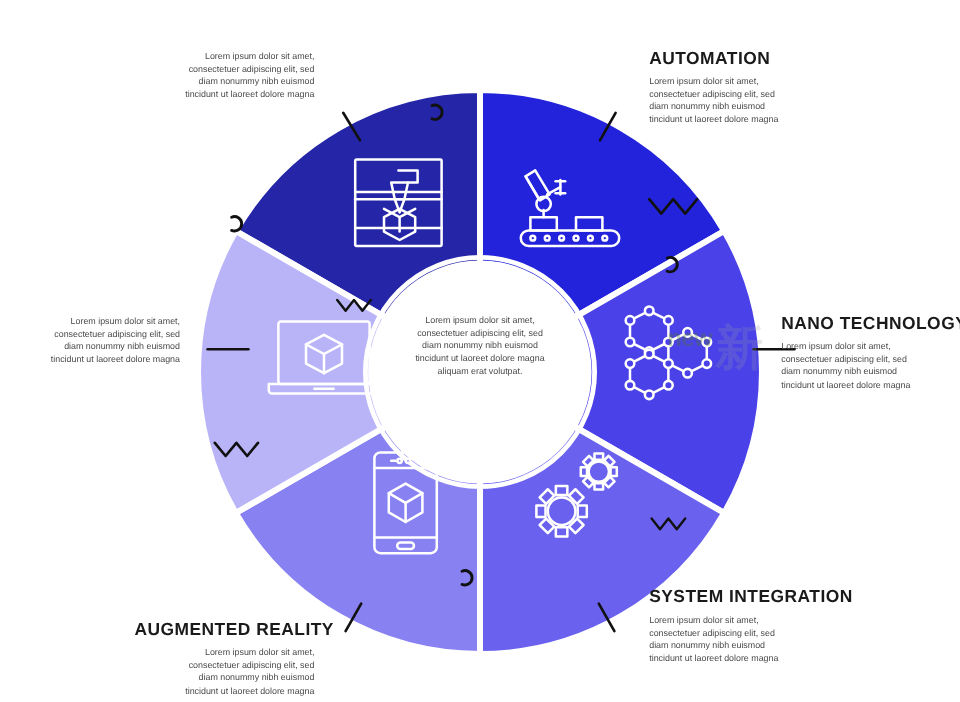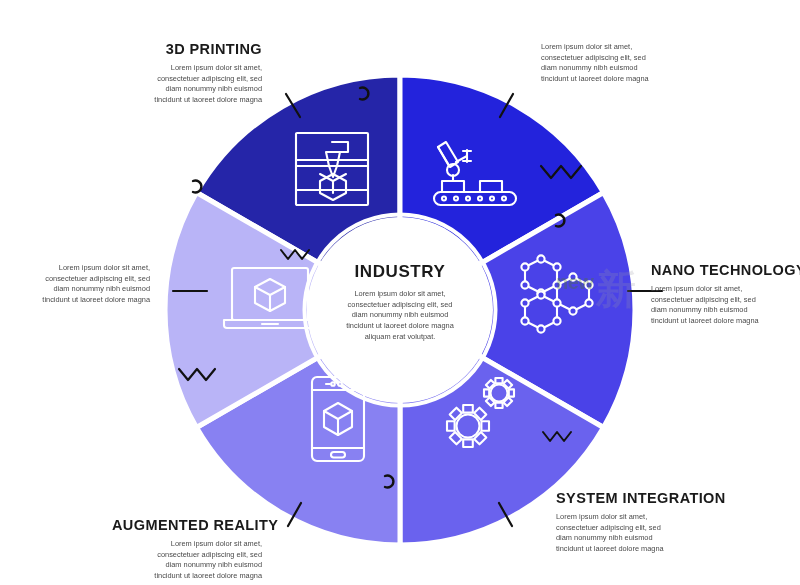--- a/index.html
+++ b/index.html
@@ -261,52 +261,51 @@
 
     <g stroke="#111111" fill="none" stroke-width="2.4" stroke-linecap="round">
       <path d="M 360 99 A 6 6 0 1 0 360 88"></path>
       <path d="M 193 192 A 6 6 0 1 0 193 181"></path>
       <path d="M 556 226 A 6 6 0 1 0 556 215"></path>
       <path d="M 385 487 A 6 6 0 1 0 385 476"></path>
     </g>
   </svg>
 
   <div id="center-text">
-    <div class="center-title">INDUSTRY</div>
     <div class="center-body">Lorem ipsum dolor sit amet,
 consectetuer adipiscing elit, sed
 diam nonummy nibh euismod
 tincidunt ut laoreet dolore magna
 aliquam erat volutpat.</div>
   </div>
 
   <div class="label-block align-right" style="left:122px; top:42px; width:140px;">
-    <div class="label-title">3D PRINTING</div>
     <div class="label-body">Lorem ipsum dolor sit amet,
 consectetuer adipiscing elit, sed
 diam nonummy nibh euismod
 tincidunt ut laoreet dolore magna</div>
   </div>
 
   <div class="label-block align-left" style="left:541px; top:42px; width:150px;">
+    <div class="label-title">AUTOMATION</div>
     <div class="label-body">Lorem ipsum dolor sit amet,
 consectetuer adipiscing elit, sed
 diam nonummy nibh euismod
 tincidunt ut laoreet dolore magna</div>
   </div>
 
   <div class="label-block align-left" style="left:651px; top:263px; width:150px;">
     <div class="label-title">NANO TECHNOLOGY</div>
     <div class="label-body">Lorem ipsum dolor sit amet,
 consectetuer adipiscing elit, sed
 diam nonummy nibh euismod
 tincidunt ut laoreet dolore magna</div>
   </div>
 
-  <div class="label-block align-left" style="left:541px; top:491px; width:160px;margin-left:15px;">
+  <div class="label-block align-left" style="left:541px; top:491px; width:160px;">
     <div class="label-title">SYSTEM INTEGRATION</div>
     <div class="label-body">Lorem ipsum dolor sit amet,
 consectetuer adipiscing elit, sed
 diam nonummy nibh euismod
 tincidunt ut laoreet dolore magna</div>
   </div>
 
   <div class="label-block align-right" style="left:112px; top:518px; width:150px;">
     <div class="label-title">AUGMENTED REALITY</div>
     <div class="label-body">Lorem ipsum dolor sit amet,

